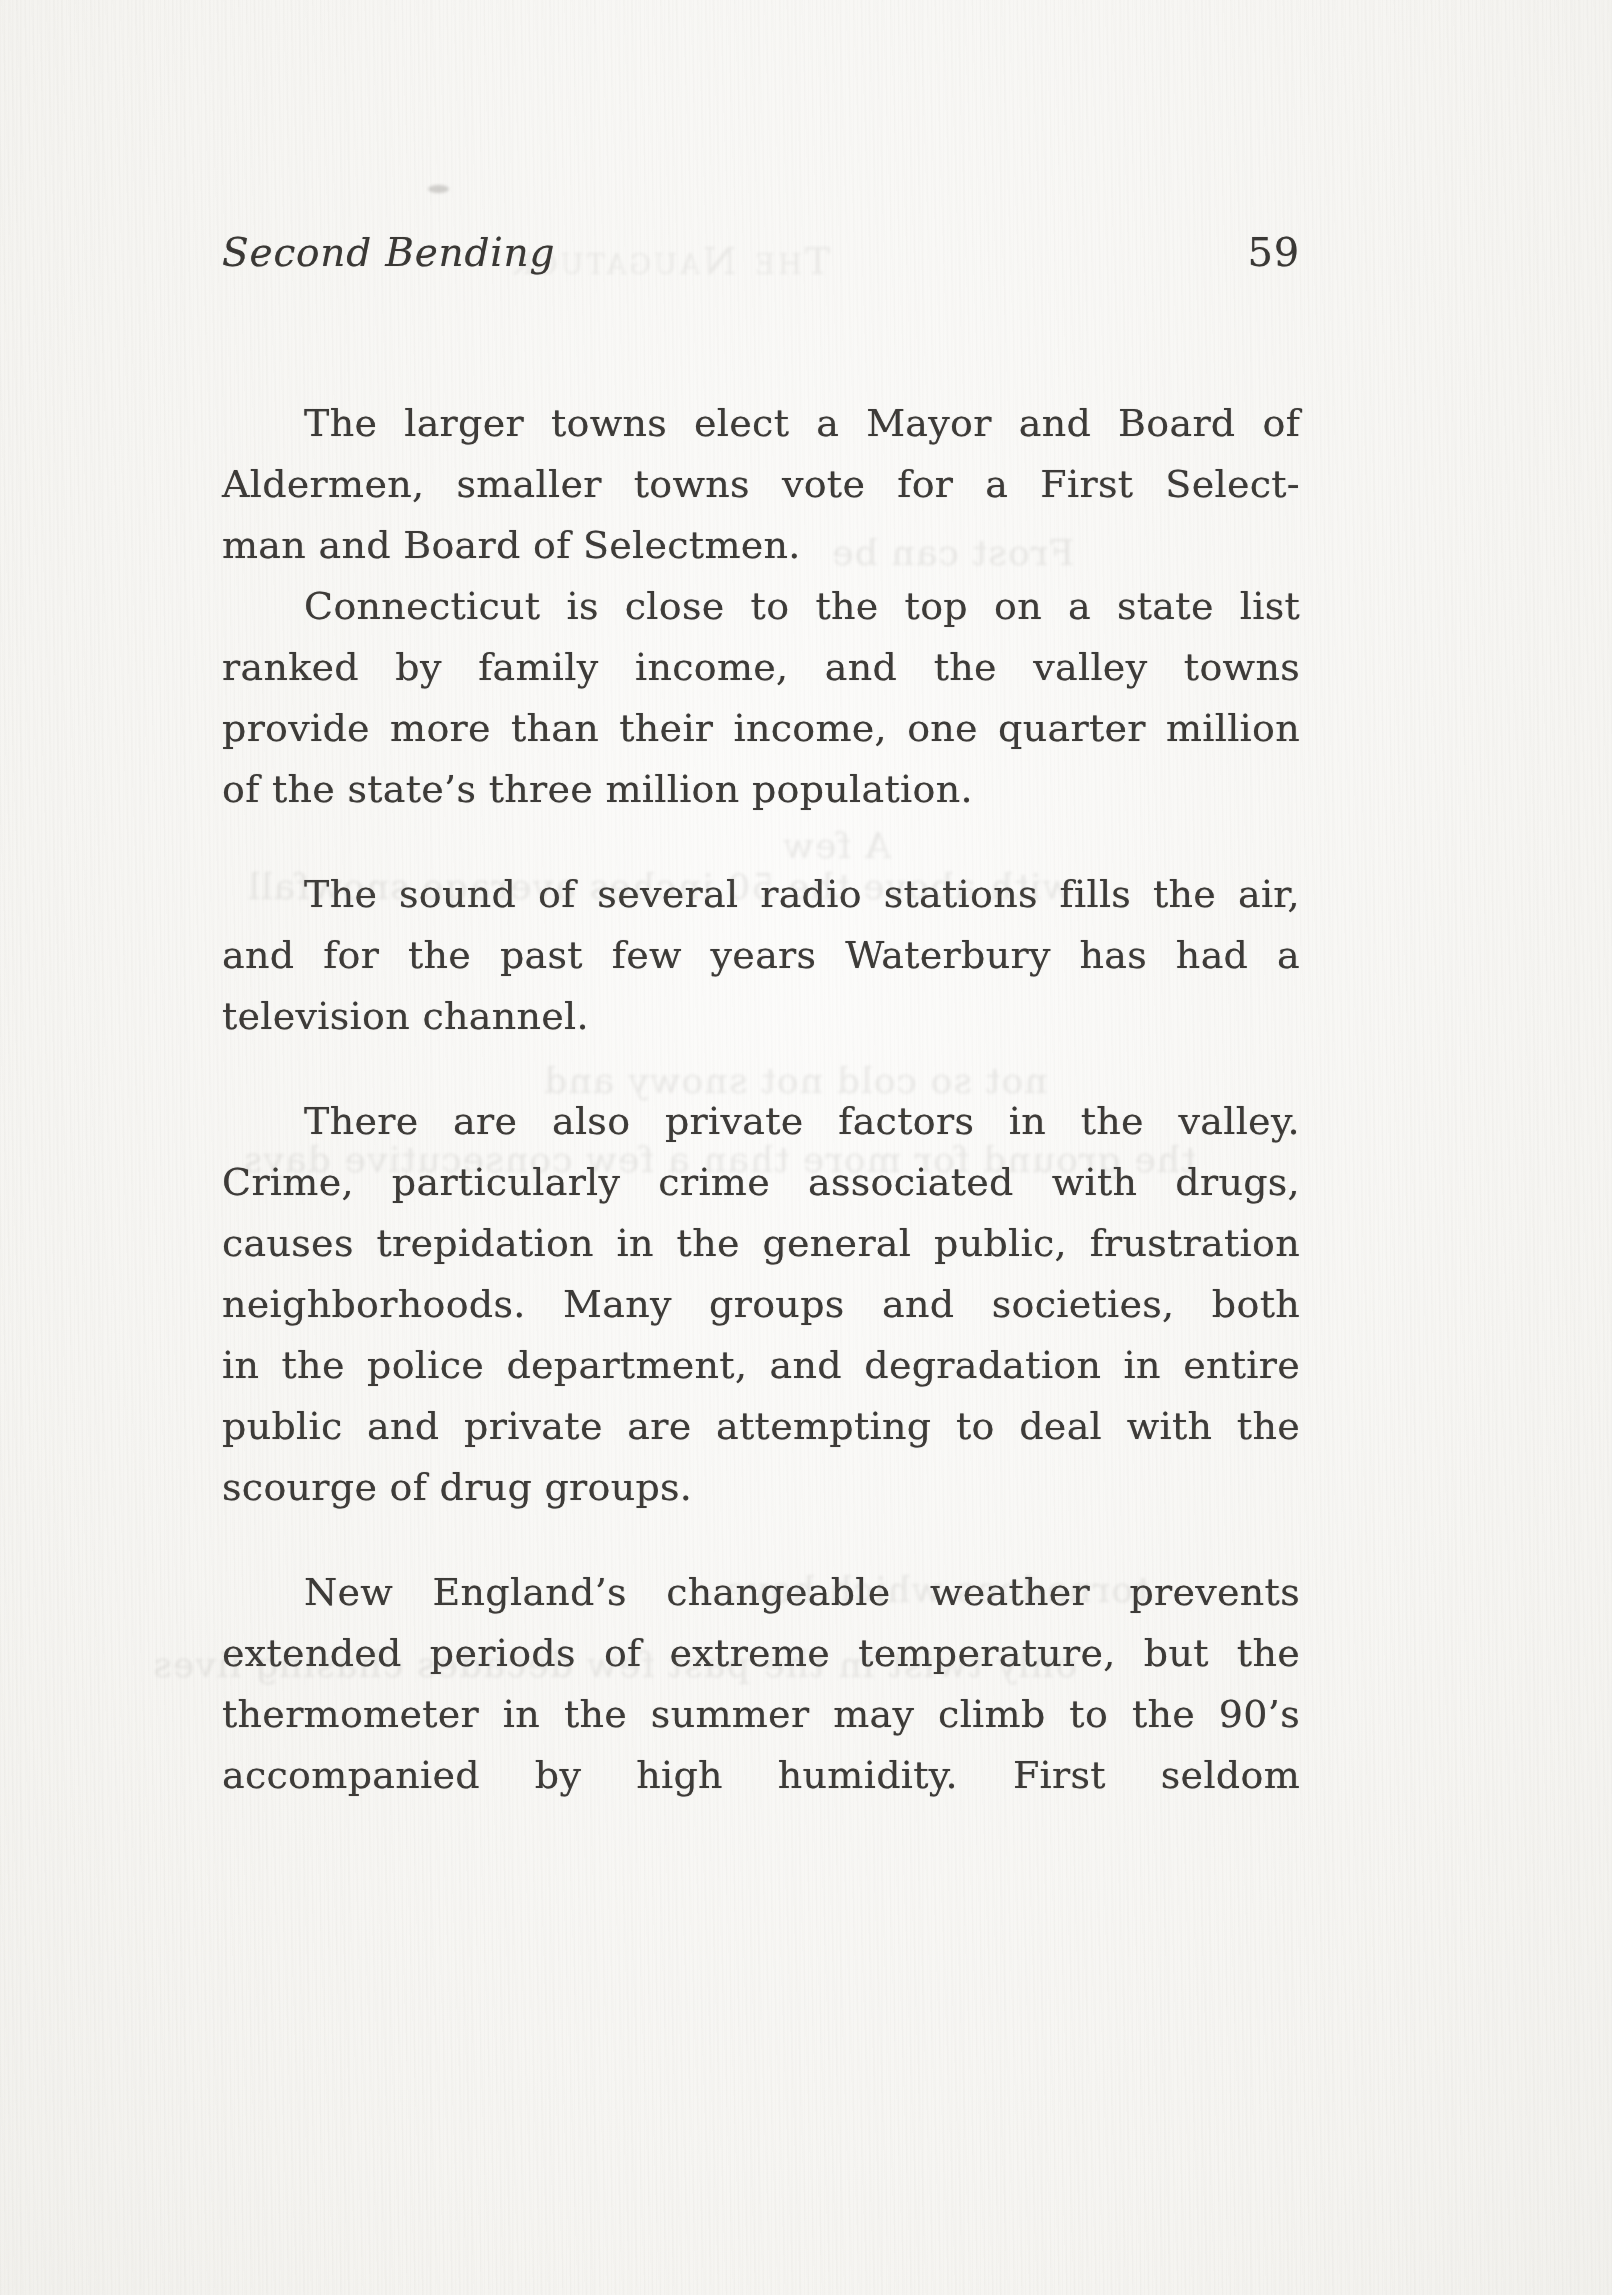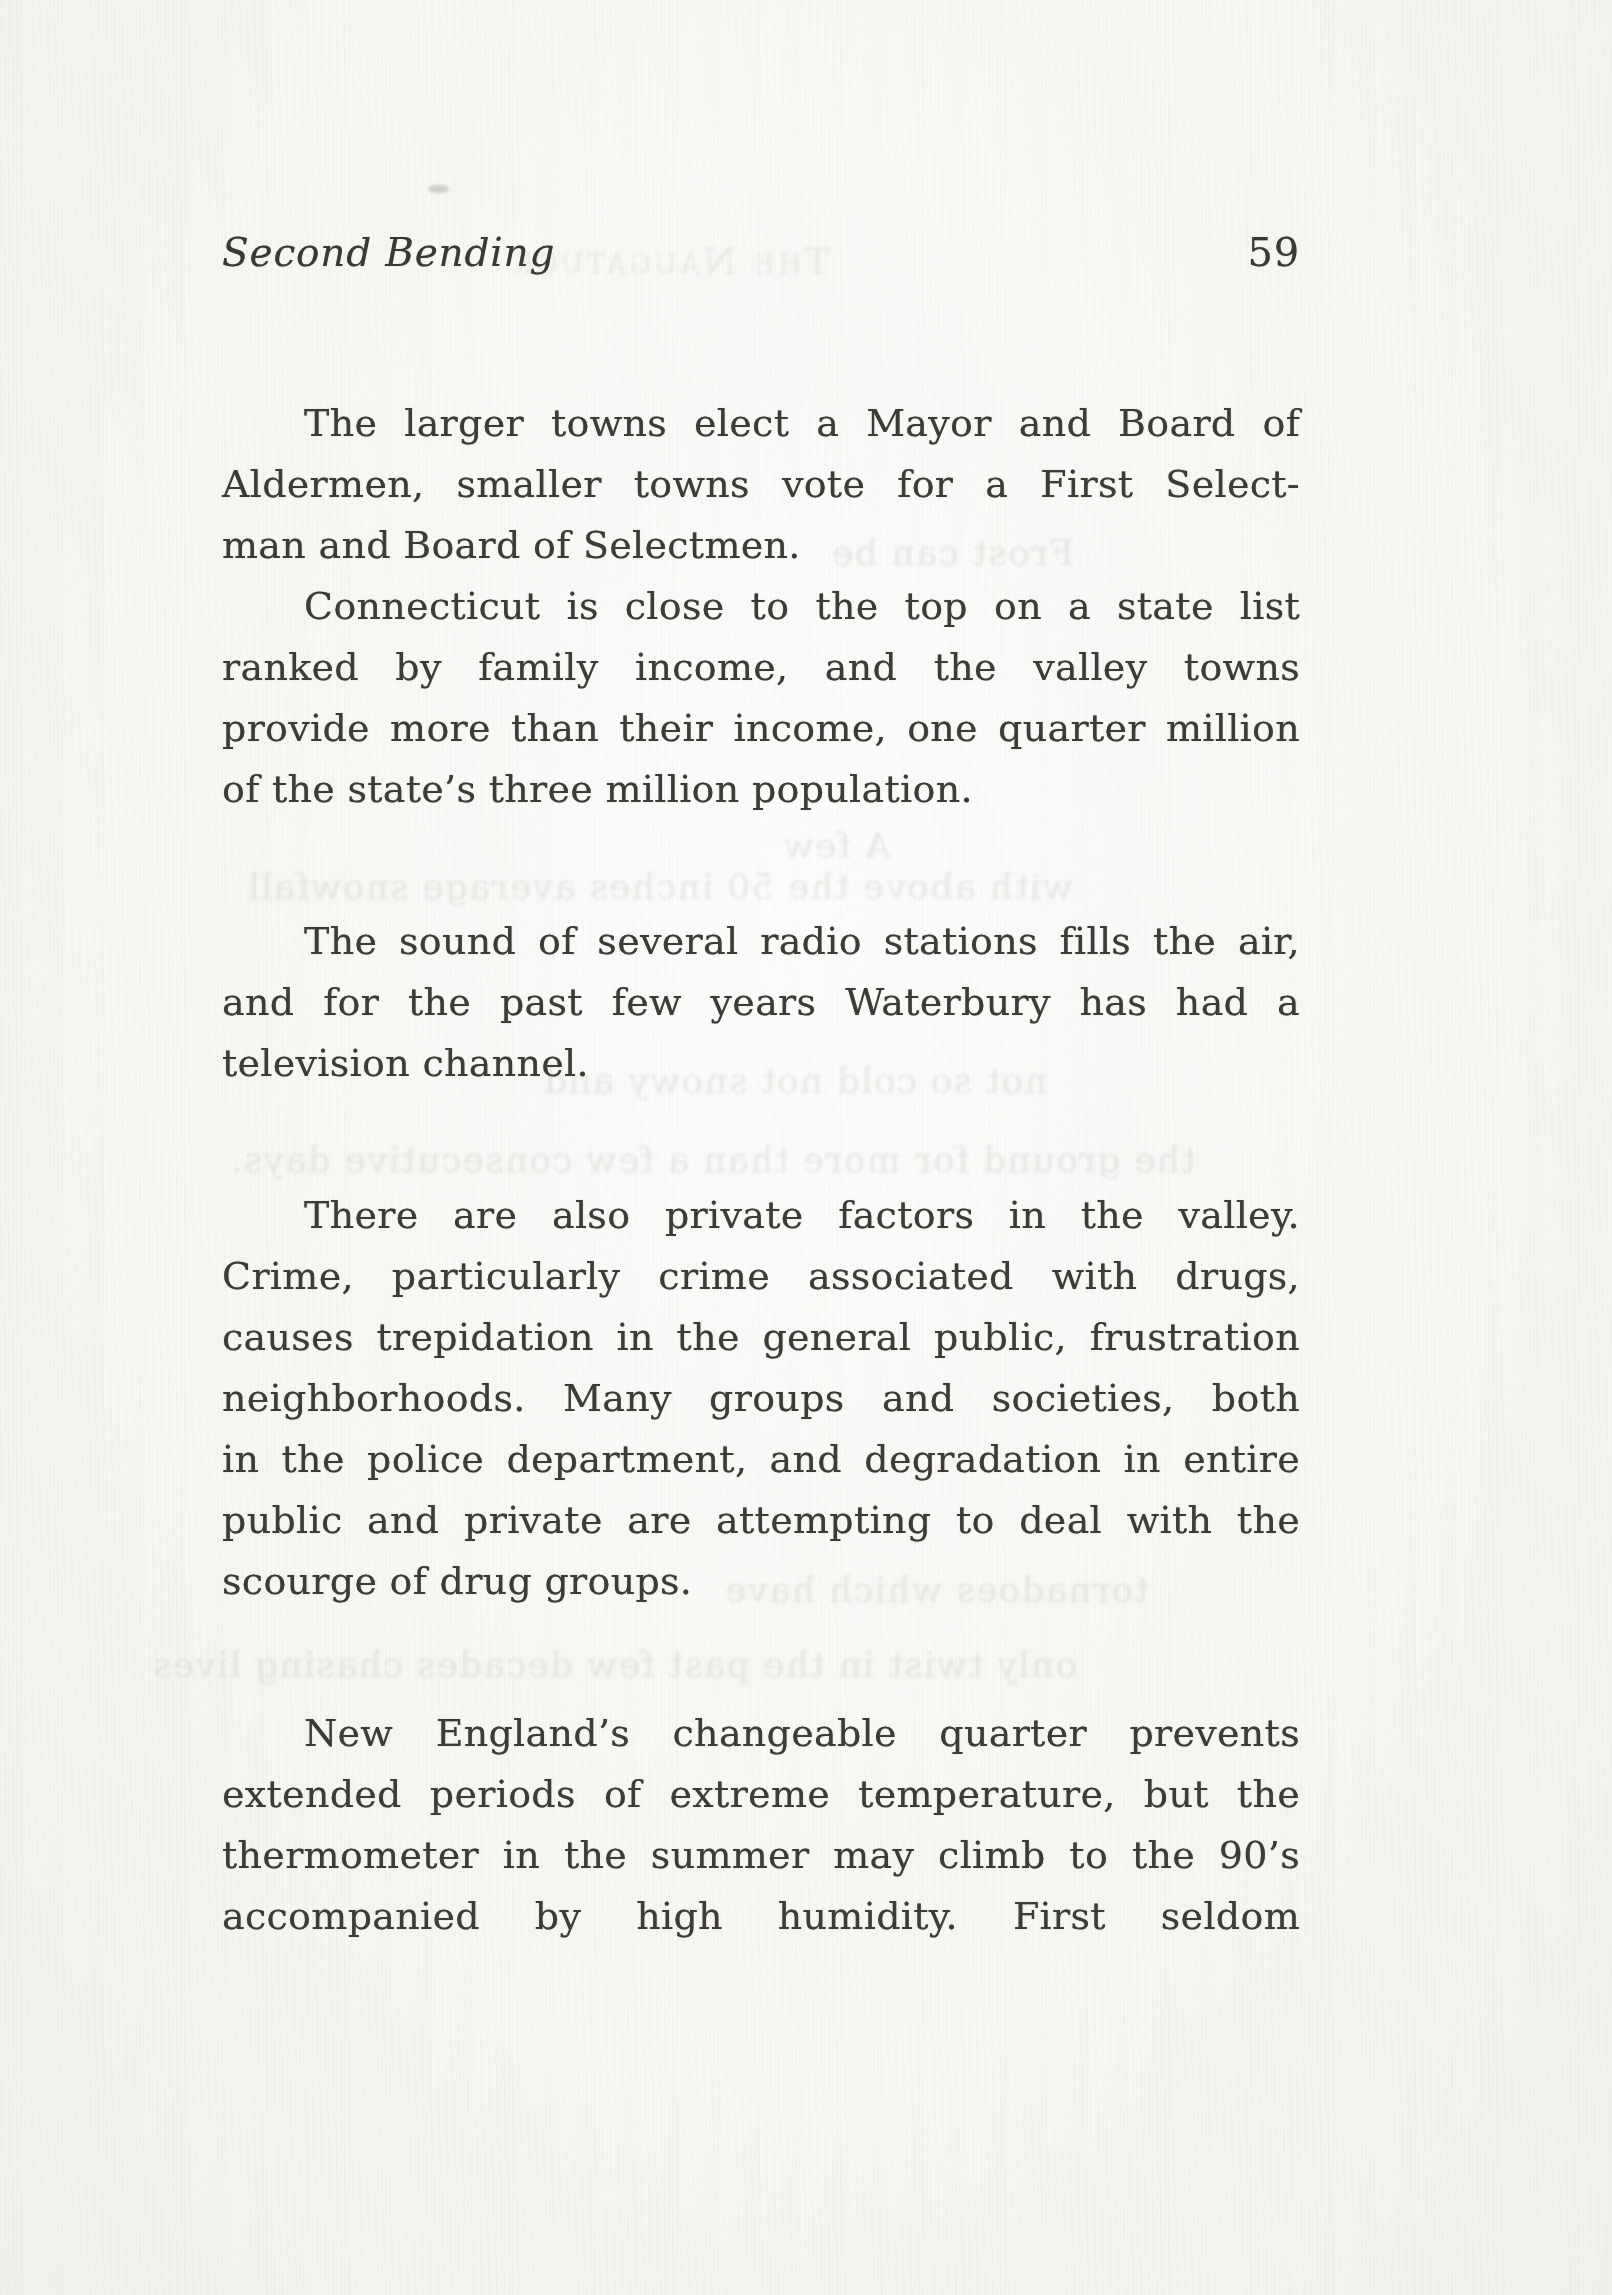--- a/index.html
+++ b/index.html
@@ -40,21 +40,21 @@
   
   .body-text{
     position:absolute;
     top:393px;left:222px;width:1078px;
     font-size:38px;
     color:#3d3b38;
     text-shadow:0 0 0.8px rgba(61,59,56,.6);
     letter-spacing:0.3px;
   }
   .para{margin:0;}
-  .para.gap{margin-top:91px;}
+  .para.gap{margin-top:44px;}
   .line{
     height:61px;line-height:61px;
     text-align:justify;
     text-align-last:justify;
     white-space:normal;
   }
   .line.indent{padding-left:82px;}
   .line.last{
     text-align:left;
     text-align-last:left;
@@ -116,21 +116,21 @@
       <div class="para gap">
         <div class="line indent">There are also private factors in the valley.</div>
         <div class="line">Crime, particularly crime associated with drugs,</div>
         <div class="line">causes trepidation in the general public, frustration</div>
         <div class="line">neighborhoods. Many groups and societies, both</div>
         <div class="line">in the police department, and degradation in entire</div>
         <div class="line">public and private are attempting to deal with the</div>
         <div class="line last">scourge of drug groups.</div>
       </div>
       <div class="para gap">
-        <div class="line indent">New England’s changeable quarter prevents</div>
+        <div class="line indent">New England’s changeable weather prevents</div>
         <div class="line">extended periods of extreme temperature, but the</div>
         <div class="line">thermometer in the summer may climb to the 90’s</div>
         <div class="line">accompanied by high humidity. First seldom</div>
       </div>
     </div>
 
   <div id="ghost-layer">
       <span class="ghost caps" style="top: 239px; left: 510px; font-size: 38px;">The Naugatuck</span>
       <span class="ghost" style="top: 532px; left: 831px; font-size: 36px;">Frost can be</span>
       <span class="ghost" style="top: 825px; left: 782px; font-size: 36px;">A few</span>

